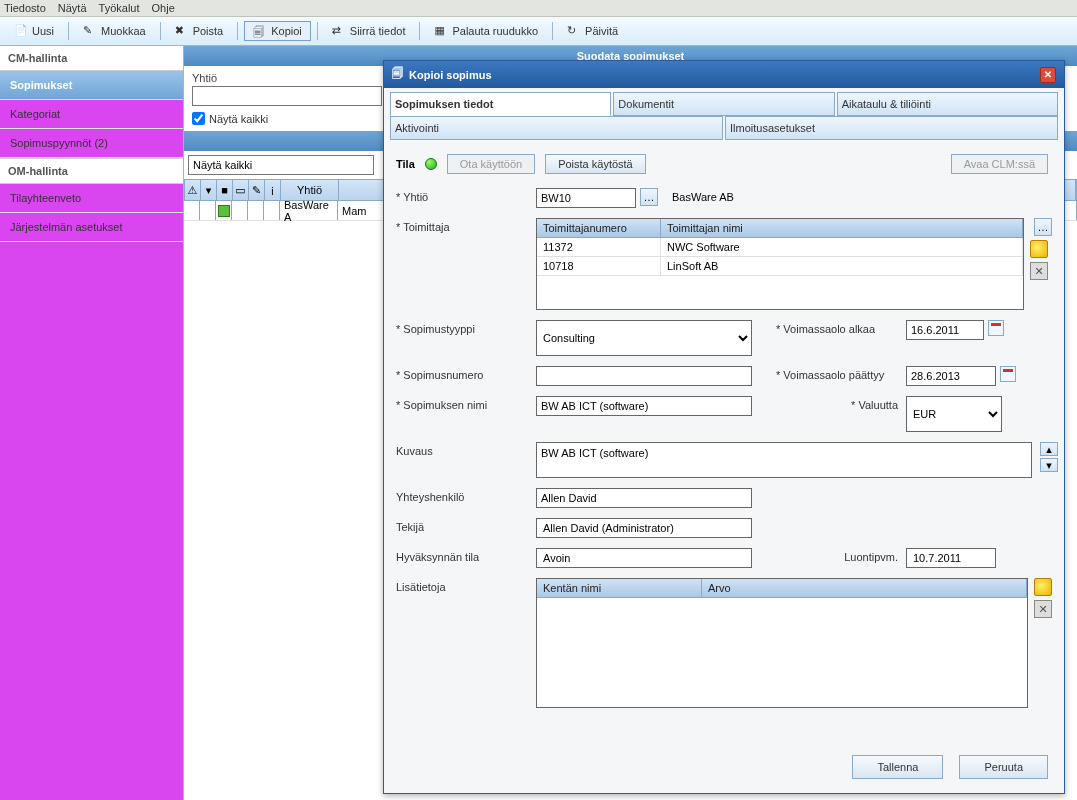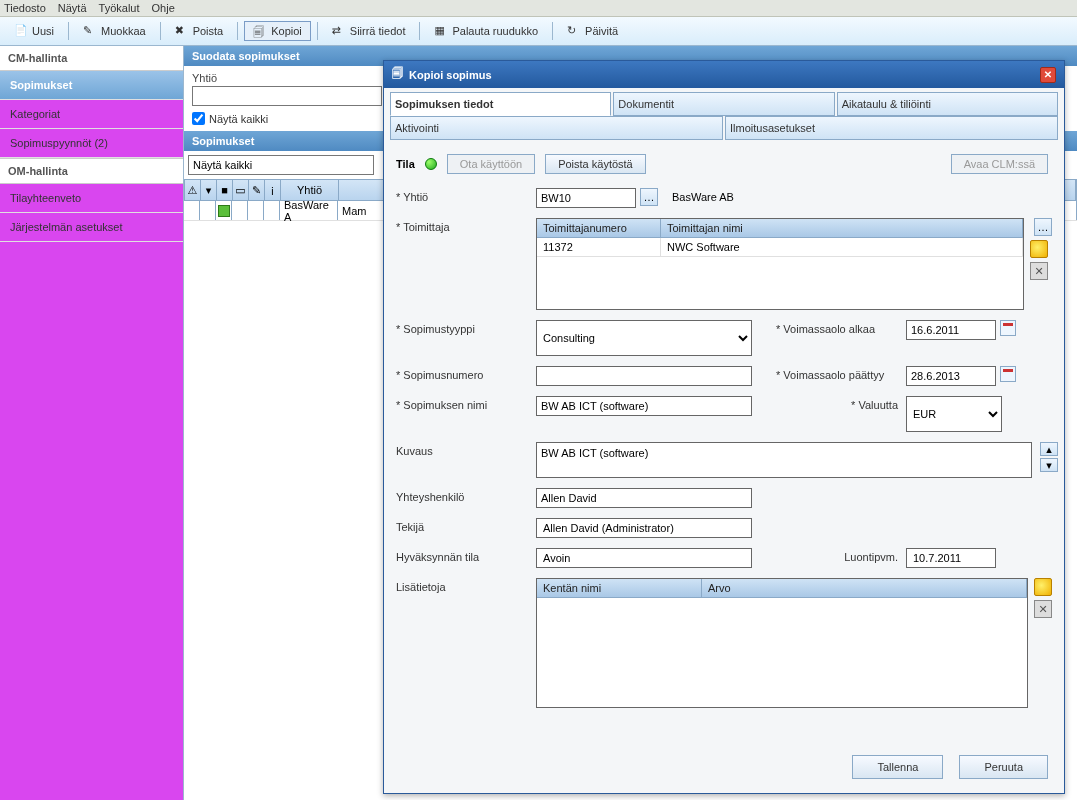--- a/index.html
+++ b/index.html
@@ -14,21 +14,21 @@
 .tool-sep{width:1px;height:18px;background:#9bb7cf;margin:0 2px;}
 .tool-active{border:1px solid #7a9cc6;background:#e6f0fa;}
 
 .layout{display:flex;height:calc(100% - 46px);}
 .sidebar{width:184px;background:#d946ef;border-right:1px solid #9bb7cf;}
 .sb-title{background:#fff;color:#555;font-weight:bold;padding:6px 8px;border-bottom:1px solid #ccc;}
 .sb-item{padding:8px 10px;border-bottom:1px solid #e0e0e0;color:#333;cursor:default;}
 .sb-sel{background:linear-gradient(#9bc3e8,#6fa6d6);color:#fff;font-weight:bold;}
 
 .main{flex:1;background:#fff;position:relative;}
-.panel-hdr{background:linear-gradient(#6fa6d6,#4f8ac2);color:#fff;font-weight:bold;padding:4px 8px;}
+.panel-hdr{background:linear-gradient(#6fa6d6,#4f8ac2);color:#fff;font-weight:bold;padding:4px 8px;text-align:center;}
 .filter{padding:6px 8px;background:#fff;}
 .filter-label{color:#444;margin-bottom:2px;}
 .filter-input{width:190px;height:20px;border:1px solid #777;padding:0 4px;}
 .chk{margin-top:6px;display:flex;align-items:center;gap:4px;color:#333;}
 .grid-hdr{background:linear-gradient(#d3e5f6,#b9d4ee);border:1px solid #8aa9c7;display:flex;height:22px;align-items:center;}
 .grid-col{border-right:1px solid #8aa9c7;height:100%;display:flex;align-items:center;justify-content:center;}
 .grid-icon{width:16px;}
 .grid-row{display:flex;height:20px;align-items:center;background:#fff;border-bottom:1px solid #e0e0e0;}
 .nav-input{width:186px;height:20px;border:1px solid #777;margin:4px;padding:0 4px;background:#fff;}
 
@@ -210,34 +210,38 @@
       <div style="flex:1;display:flex">
         <div class="mini-table" style="flex:1;height:92px">
           <div class="mt-hdr">
             <div style="width:124px">Toimittajanumero</div>
             <div style="flex:1">Toimittajan nimi</div>
           </div>
           <div class="mt-row">
             <div style="width:124px">11372</div>
             <div style="flex:1">NWC Software</div>
           </div>
+          <div class="mt-row">
+            <div style="width:124px">10718</div>
+            <div style="flex:1">LinSoft AB</div>
+          </div>
         </div>
         <div class="side-icons">
           <span class="picker">…</span>
           <span class="ic-new"></span>
           <span class="ic-del">✕</span>
         </div>
       </div>
     </div>
 
     <div class="form-row">
       <div class="fl">* Sopimustyyppi</div>
       <select class="sel" style="width:216px"><option>Consulting</option></select>
       <div class="fl left-of-right" style="width:130px">* Voimassaolo alkaa</div>
-      <input class="fi-txt" style="width: 90px;" value="16.6.2011">
+      <input class="fi-txt" style="width: 78px;" value="16.6.2011">
       <span class="cal-ic"></span>
     </div>
 
     <div class="form-row">
       <div class="fl">* Sopimusnumero</div>
       <input class="fi-txt" style="width: 216px;" value="">
       <div class="fl left-of-right" style="width:130px">* Voimassaolo päättyy</div>
       <input class="fi-txt" style="width: 90px;" value="28.6.2013">
       <span class="cal-ic"></span>
     </div>

